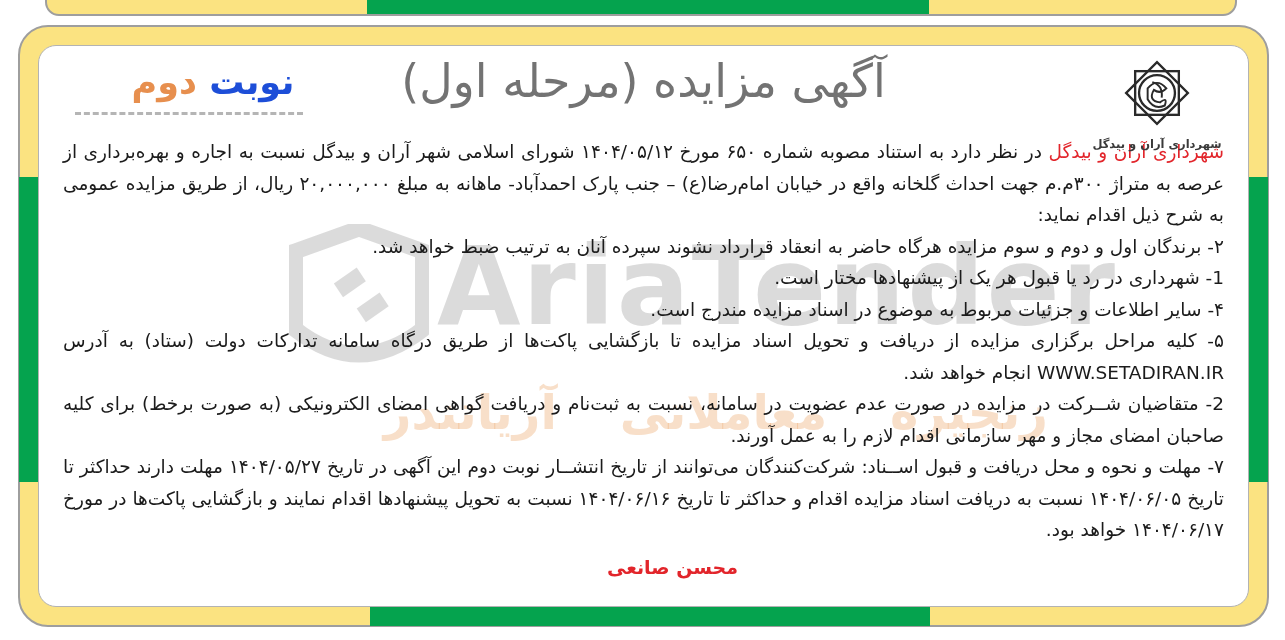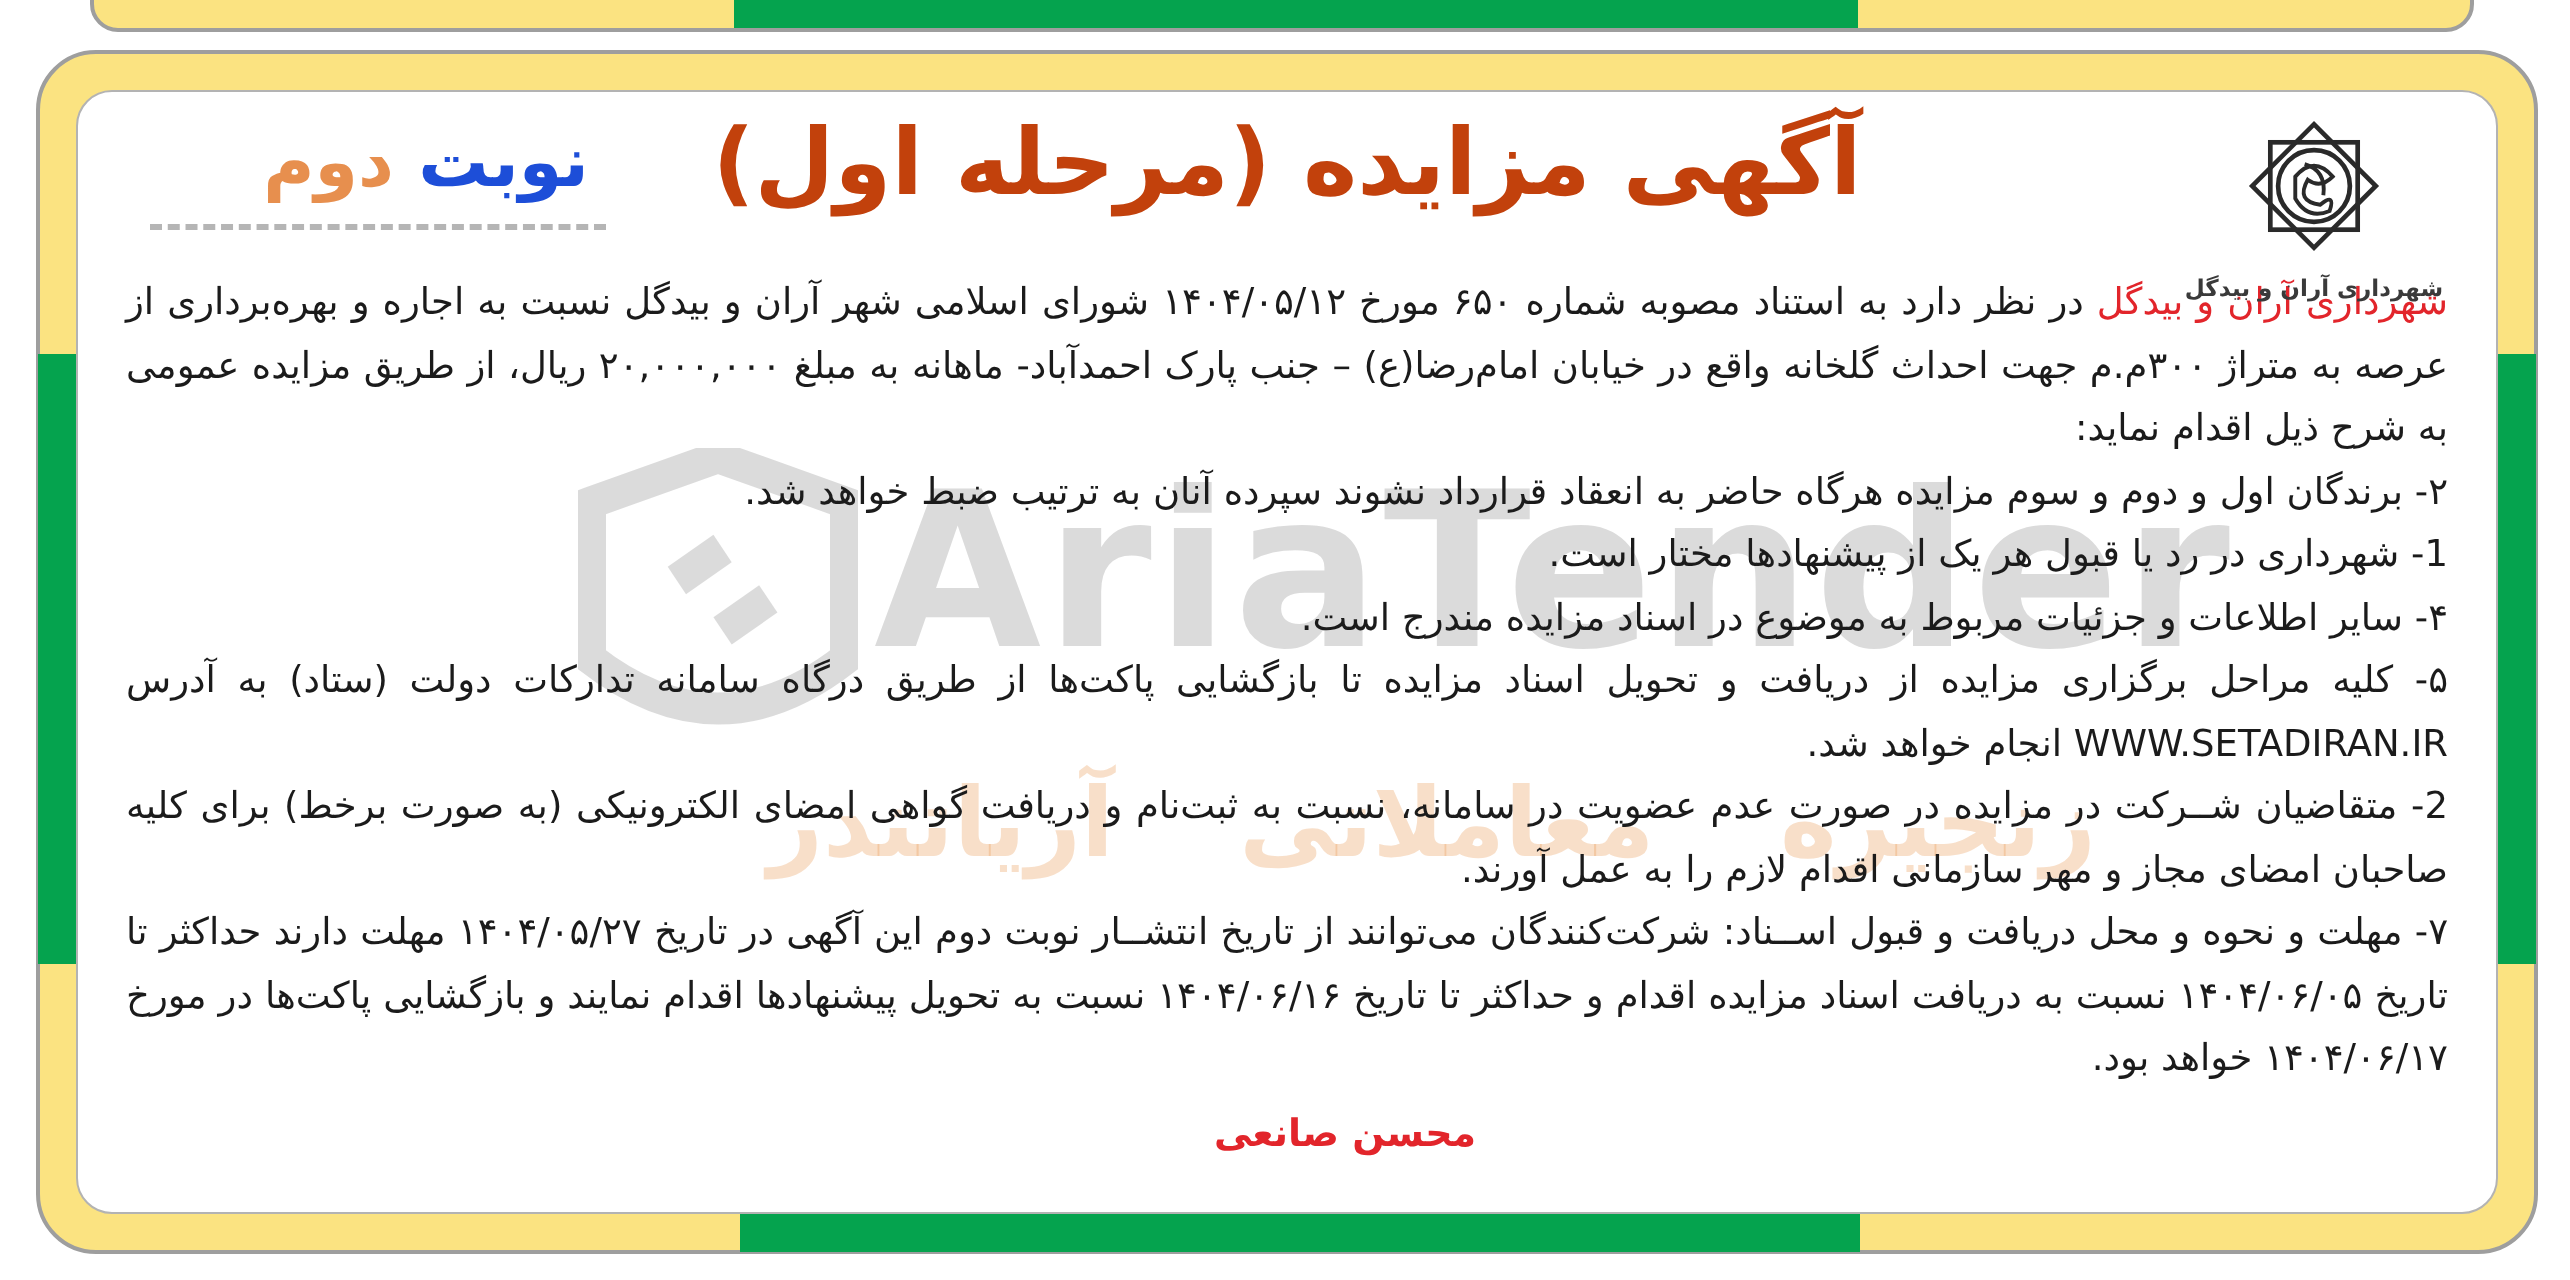--- a/index.html
+++ b/index.html
@@ -48,21 +48,21 @@
   .content{position:absolute;inset:0;z-index:1;}
   .badge{
     position:absolute;left:36px;top:16px;width:228px;text-align:center;
     font-size:35px;font-weight:bold;direction:rtl;
     border-bottom:3px dashed #b5b5b5;padding-bottom:10px;
   }
   .badge .b-black{color:#1d4ed8;}
   .badge .b-orange{color:#e78f4e;margin-left:48px;}
   .page-title{
     position:absolute;left:50%;top:8px;transform:translateX(-50%);
-    font-size:46px;font-weight:bold;color:#c2410c;direction:rtl;white-space:nowrap;
+    font-size:46px;font-weight:normal;color:#737373;direction:rtl;white-space:nowrap;
   }
   .logo-block{position:absolute;right:16px;top:8px;width:150px;text-align:center;}
   .logo-caption{font-size:11.5px;color:#3a3a3a;font-weight:bold;direction:rtl;margin-top:1px;}
   
   .notice-body{
     padding:90px 24px 0;direction:rtl;text-align:justify;
     font-size:18.5px;line-height:31.5px;font-weight:normal;color:#1b1b1b;
   }
   .notice-body p{margin:0;}
   .lead{color:#e2252b;}

